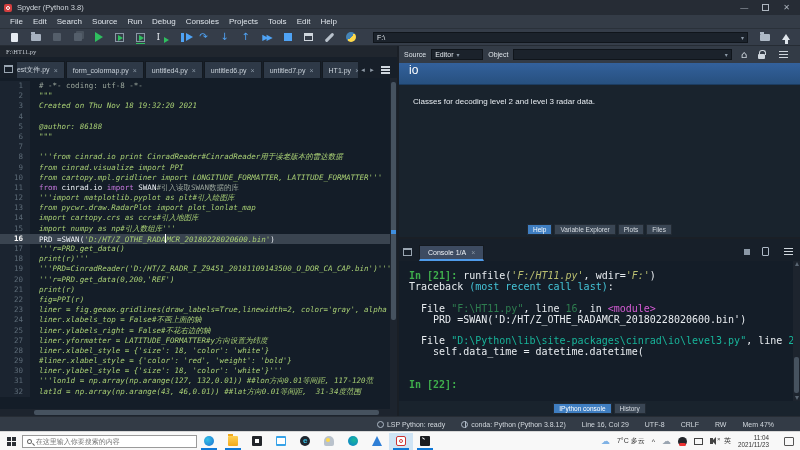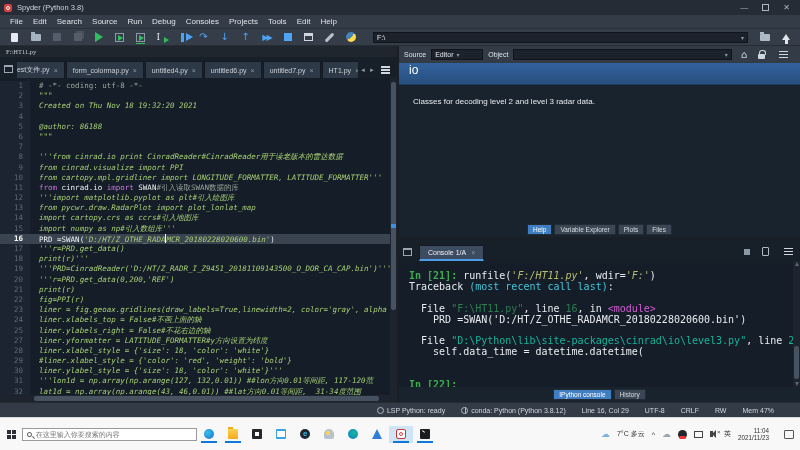--- a/index.html
+++ b/index.html
@@ -141,21 +141,21 @@
 
 
 .statusbar{height:15px;background:#333b46;border-top:1px solid #262c34;display:flex;align-items:center;flex:none;font-size:7px;color:#d2d8de;padding-right:26px}
 .sitem{display:flex;align-items:center;gap:3px;margin-left:16px}
 .sitem:first-child{margin-left:auto}
 .i-lsp{width:7px;height:7px;border:1px solid #aeb9c6;border-radius:50%;position:relative}
 .i-conda{width:7px;height:7px;border:1px solid #aeb9c6;border-radius:50%;position:relative}
 .i-conda::before{content:"";position:absolute;left:2.5px;top:-1px;width:1px;height:7px;background:#aeb9c6}
 
 
-.taskbar{height:33px;background:#f8f8f8;display:flex;align-items:center;flex:none;border-top:1px solid #d8d8d8;color:#333}
+.taskbar{height:19px;background:#f8f8f8;display:flex;align-items:center;flex:none;border-top:1px solid #d8d8d8;color:#333}
 .start{width:22px;height:17px;display:flex;align-items:center;justify-content:center}
 .winlogo{width:9px;height:9px;display:grid;grid-template-columns:4px 4px;grid-template-rows:4px 4px;gap:1px}
 .winlogo i{background:#2b2f35}
 .searchbox{width:175px;height:13px;background:#fff;border:1px solid #9a9a9a;display:flex;align-items:center;padding:0 4px;gap:4px}
 .i-search{width:5px;height:5px;border:1px solid #5f5f5f;border-radius:50%;position:relative}
 .i-search::after{content:"";position:absolute;left:4px;top:4px;width:3px;height:1px;background:#5f5f5f;transform:rotate(45deg)}
 .searchbox input{border:none;outline:none;font-size:7px;color:#444;width:100%;background:transparent;font-family:"Liberation Sans",sans-serif}
 .tapps{display:flex;align-items:center;height:17px}
 .tapp{width:24px;height:17px;display:flex;align-items:center;justify-content:center;position:relative}
 .tapp.running::after{content:"";position:absolute;bottom:0;left:4px;right:4px;height:2px;background:#0f78d7}

